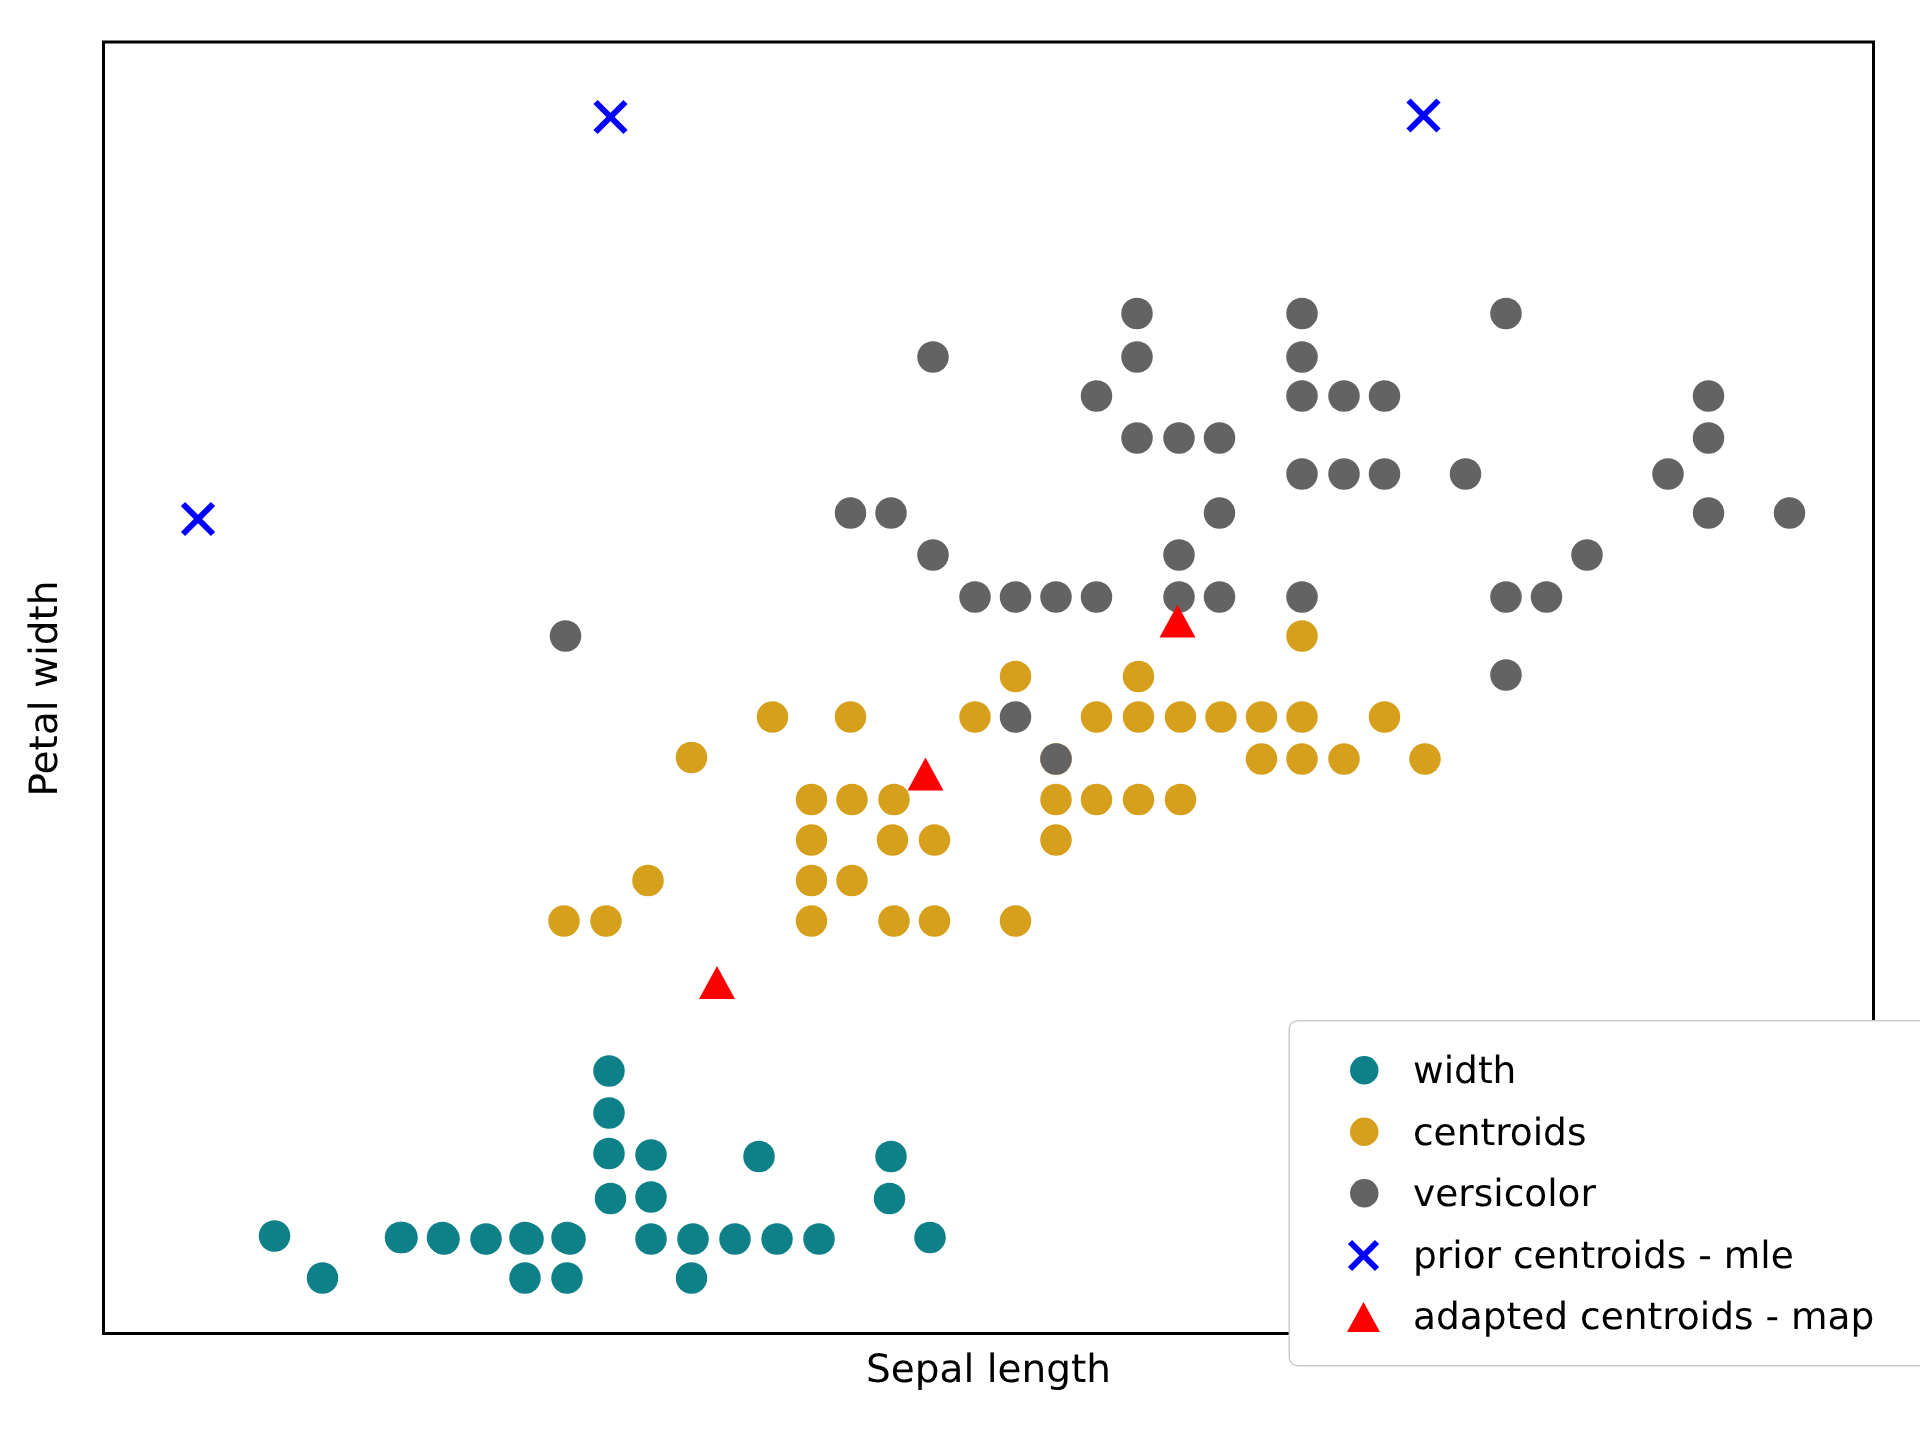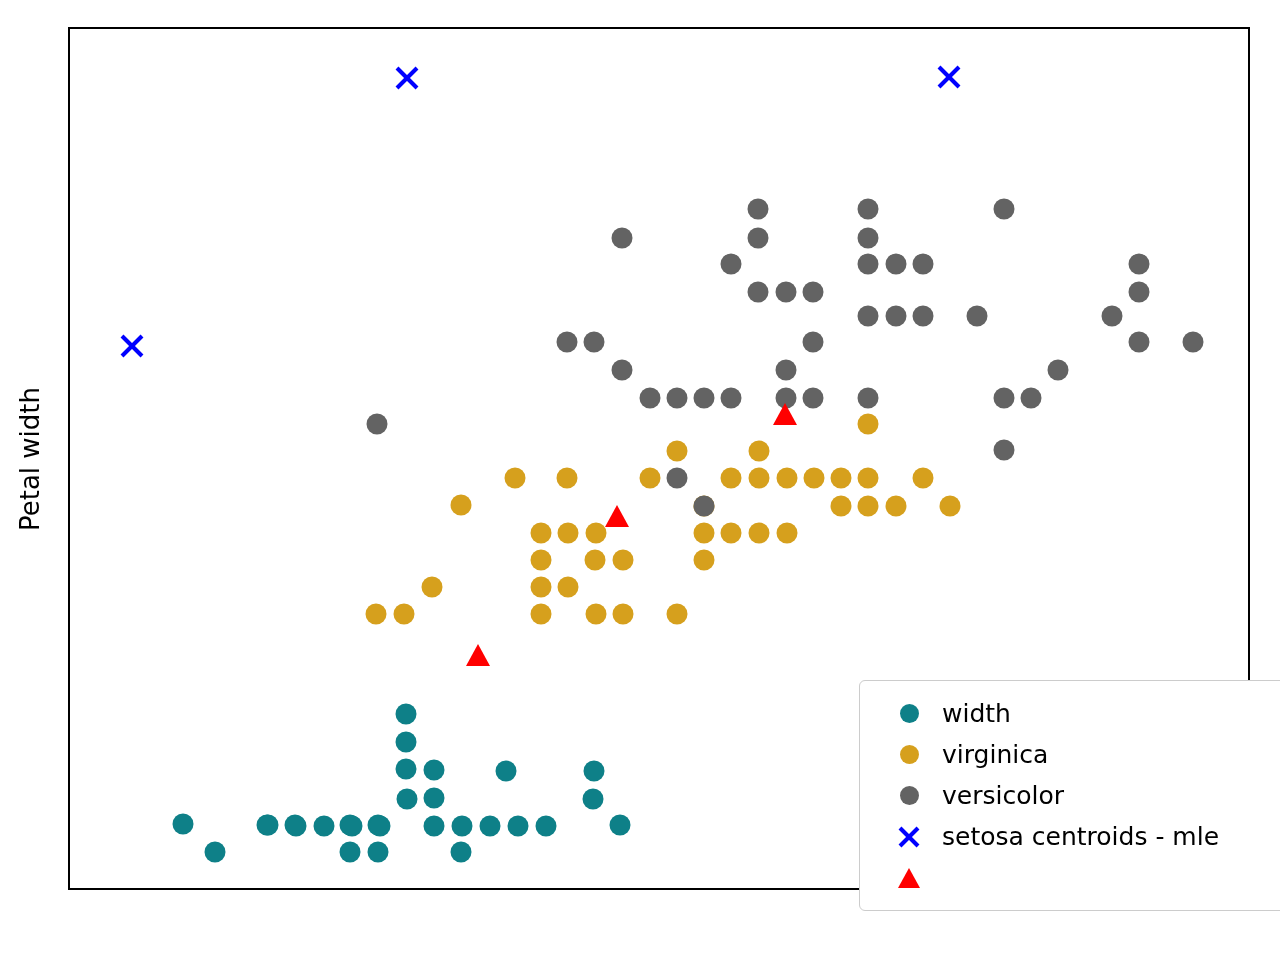--- a/index.html
+++ b/index.html
@@ -262,41 +262,43 @@
         <div class="legend-row">
           <div class="legend-swatch">
             <span class="legend-dot" style="background: rgb(14, 128, 136);"></span>
           </div>
           <div class="legend-label">width</div>
         </div>
         <div class="legend-row">
           <div class="legend-swatch">
             <span class="legend-dot" style="background: rgb(214, 160, 29);"></span>
           </div>
-          <div class="legend-label">virginica</div>
+          <div class="legend-label">centroids</div>
         </div>
         <div class="legend-row">
           <div class="legend-swatch">
             <span class="legend-dot" style="background: rgb(99, 99, 99);"></span>
           </div>
           <div class="legend-label">versicolor</div>
         </div>
         <div class="legend-row">
           <div class="legend-swatch">
             <svg width="26" height="26" viewBox="0 0 26 26">
               <line x1="4" y1="4" x2="22" y2="22" stroke="#0000ff" stroke-width="4"></line>
               <line x1="22" y1="4" x2="4" y2="22" stroke="#0000ff" stroke-width="4"></line>
             </svg>
           </div>
-          <div class="legend-label">setosa centroids - mle</div>
+          <div class="legend-label">prior centroids - mle</div>
         </div>
         <div class="legend-row">
           <div class="legend-swatch">
             <svg width="26" height="24" viewBox="0 0 26 24">
               <polygon points="13,2 24,22 2,22" fill="#ff0000"></polygon>
             </svg>
           </div>
+          <div class="legend-label">adapted centroids - map</div>
         </div>
       </div>
   </div>
 
+  <div id="xlabel">Sepal length</div>
 
 </div>
 
 </body></html>

